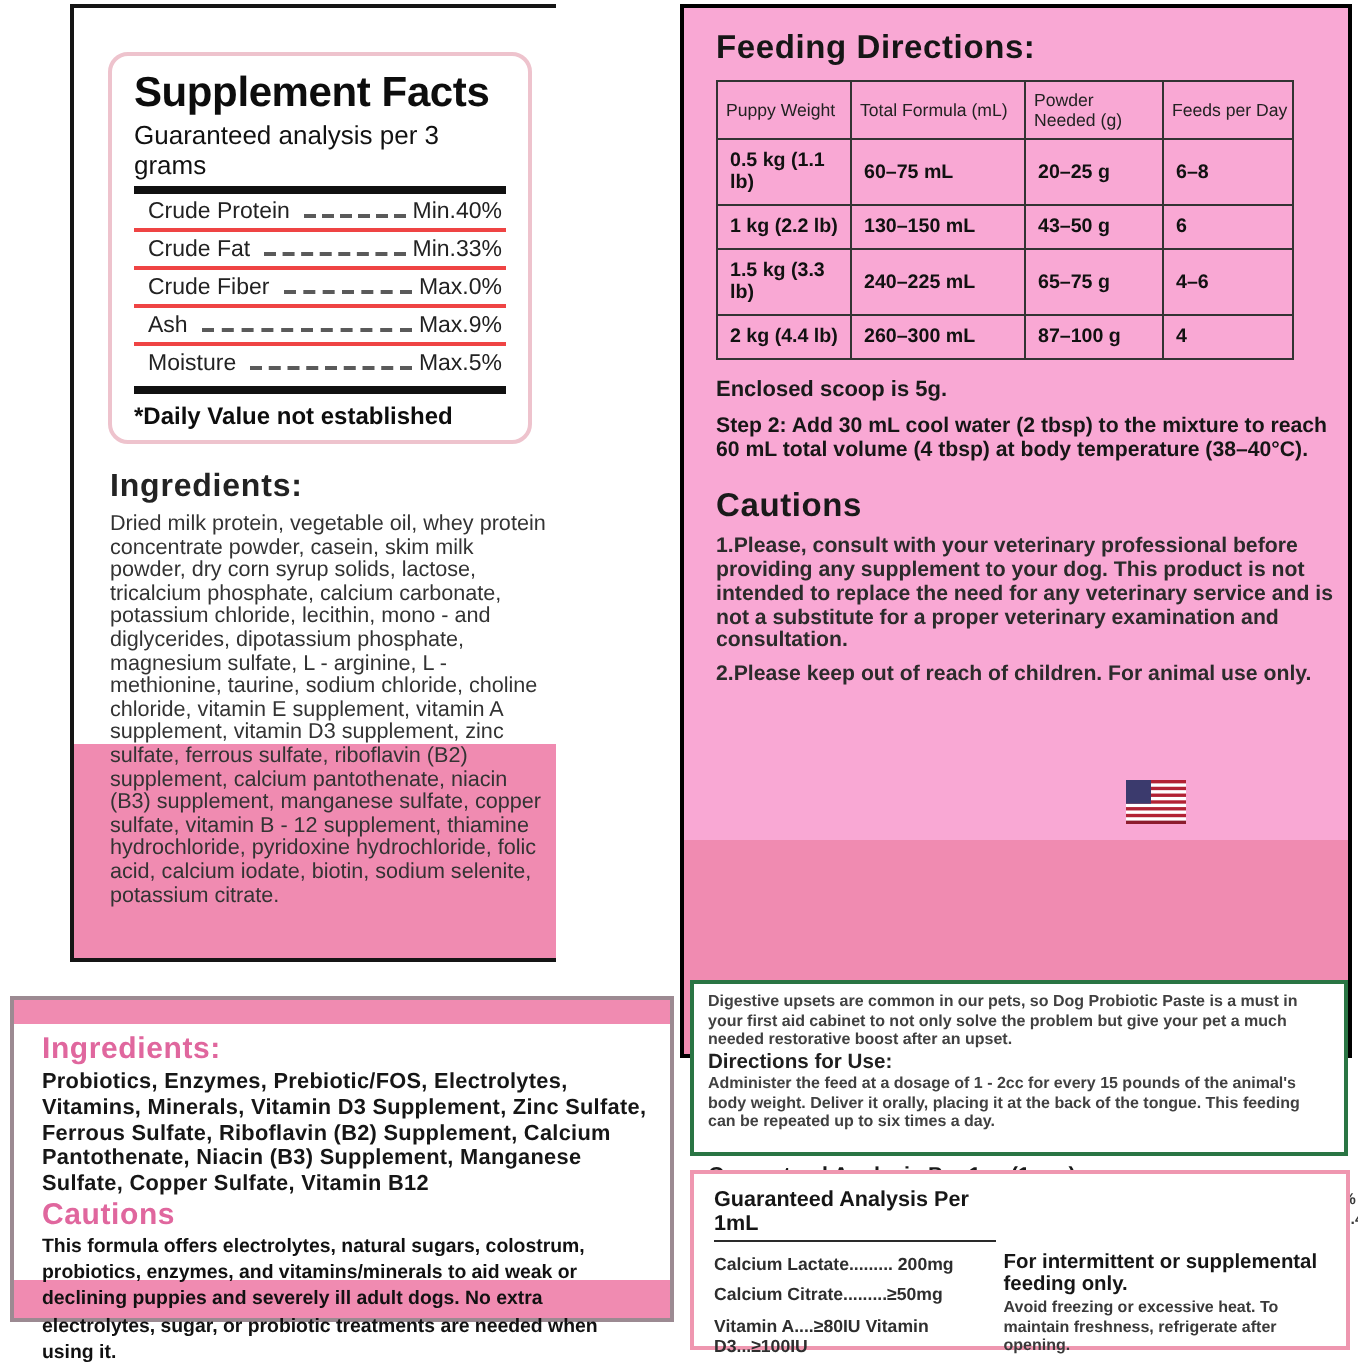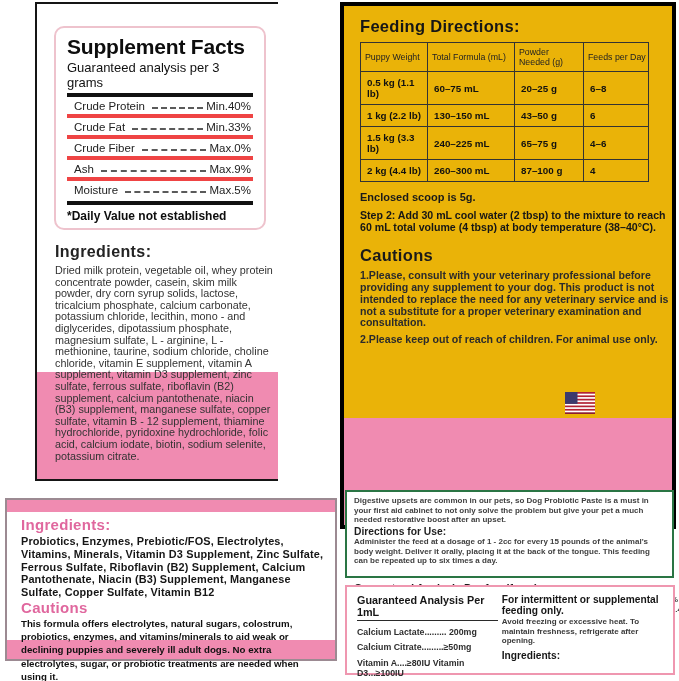--- a/index.html
+++ b/index.html
@@ -3,31 +3,31 @@
 <meta charset="utf-8">
 <style>
   html,body{margin:0;padding:0;background:#fff;}
   #stage{position:relative;width:679px;height:681px;background:#fff;overflow:hidden;
          font-family:"Liberation Sans",sans-serif;color:#1a1a1a;}
 
   
   .box-left{position:absolute;left:35px;top:2px;width:243px;height:479px;
             border:2px solid #151515;border-right:none;background:#fff;box-sizing:border-box;}
   .box-right{position:absolute;left:340px;top:2px;width:336px;height:527px;
-             border:4px solid #000000;background:#eab308;box-sizing:border-box;}
+             border:2px solid #000000;background:#f9a8d4;box-sizing:border-box;}
   .pink-band{position:absolute;left:0;right:0;bottom:0;height:107px;background:#f08bb1;z-index:0;}
 
   
   .sf-card{position:relative;z-index:1;margin:22px 12px 0 17px;border:2px solid #eec3cd;
            border-radius:10px;padding:7px 11px 4px;background:#fff;}
   .sf-title{font-size:21px;font-weight:bold;color:#0d0d0d;letter-spacing:-0.2px;}
   .sf-sub{font-size:13px;margin-top:1px;color:#111;}
   .sf-bar{height:4px;background:#111;margin-top:3px;}
   .sf-row{display:flex;align-items:flex-end;font-size:11.5px;color:#222;
-          padding:3px 2px 2px 7px;border-bottom:4px solid #ef4444;}
+          padding:3px 2px 2px 7px;border-bottom:2px solid #ef4444;}
   .sf-row.last{border-bottom:none;}
   .sf-leader{flex:1;border-bottom:2px dashed #5a5a5a;margin:0 3px 3px 7px;}
   .sf-foot{font-size:12px;font-weight:bold;padding:4px 0 1px;color:#0d0d0d;}
 
   .ing-heading{position:relative;z-index:1;margin:13px 0 4px 18px;font-size:16px;
                font-weight:bold;letter-spacing:0.4px;color:#232323;}
   .ing-text{position:relative;z-index:1;margin:0 5px 0 18px;font-size:10.8px;
             line-height:11.6px;color:#333;font-weight:500;}
 
   
@@ -66,21 +66,21 @@
   .gp-col1{width:37%;} .gp-col2{width:36%;} .gp-col3{width:27%;}
 
   
   .pp{position:absolute;left:345px;top:585px;width:330px;height:90px;border:2px solid #ef97b0;
       background:#fff;padding:7px 6px 0 10px;box-sizing:border-box;display:flex;}
   .pp-left{width:46%;}
   .pp-ga-h{font-size:10.8px;font-weight:bold;color:#161616;display:inline-block;
            border-bottom:1.6px solid #2a2a2a;padding-bottom:2px;}
   .pp-row{font-size:8.8px;color:#2e2e2e;font-weight:600;margin-top:5.5px;}
   .pp-right{width:54%;padding-left:4px;}
-  .pp-feed-h{font-size:10.2px;font-weight:bold;color:#161616;}
+  .pp-feed-h{font-size:10.2px;font-weight:bold;color:#161616;margin-top:32px;}
   .pp-txt{font-size:8px;line-height:9.7px;color:#3a3a3a;font-weight:600;margin-top:1px;}
   .pp-ing-h{font-size:10.2px;font-weight:bold;color:#161616;margin-top:4px;}
 </style>
 </head>
 <body>
 
 <div id="stage">
 
   <div class="box-left">
     <div class="pink-band"></div>

